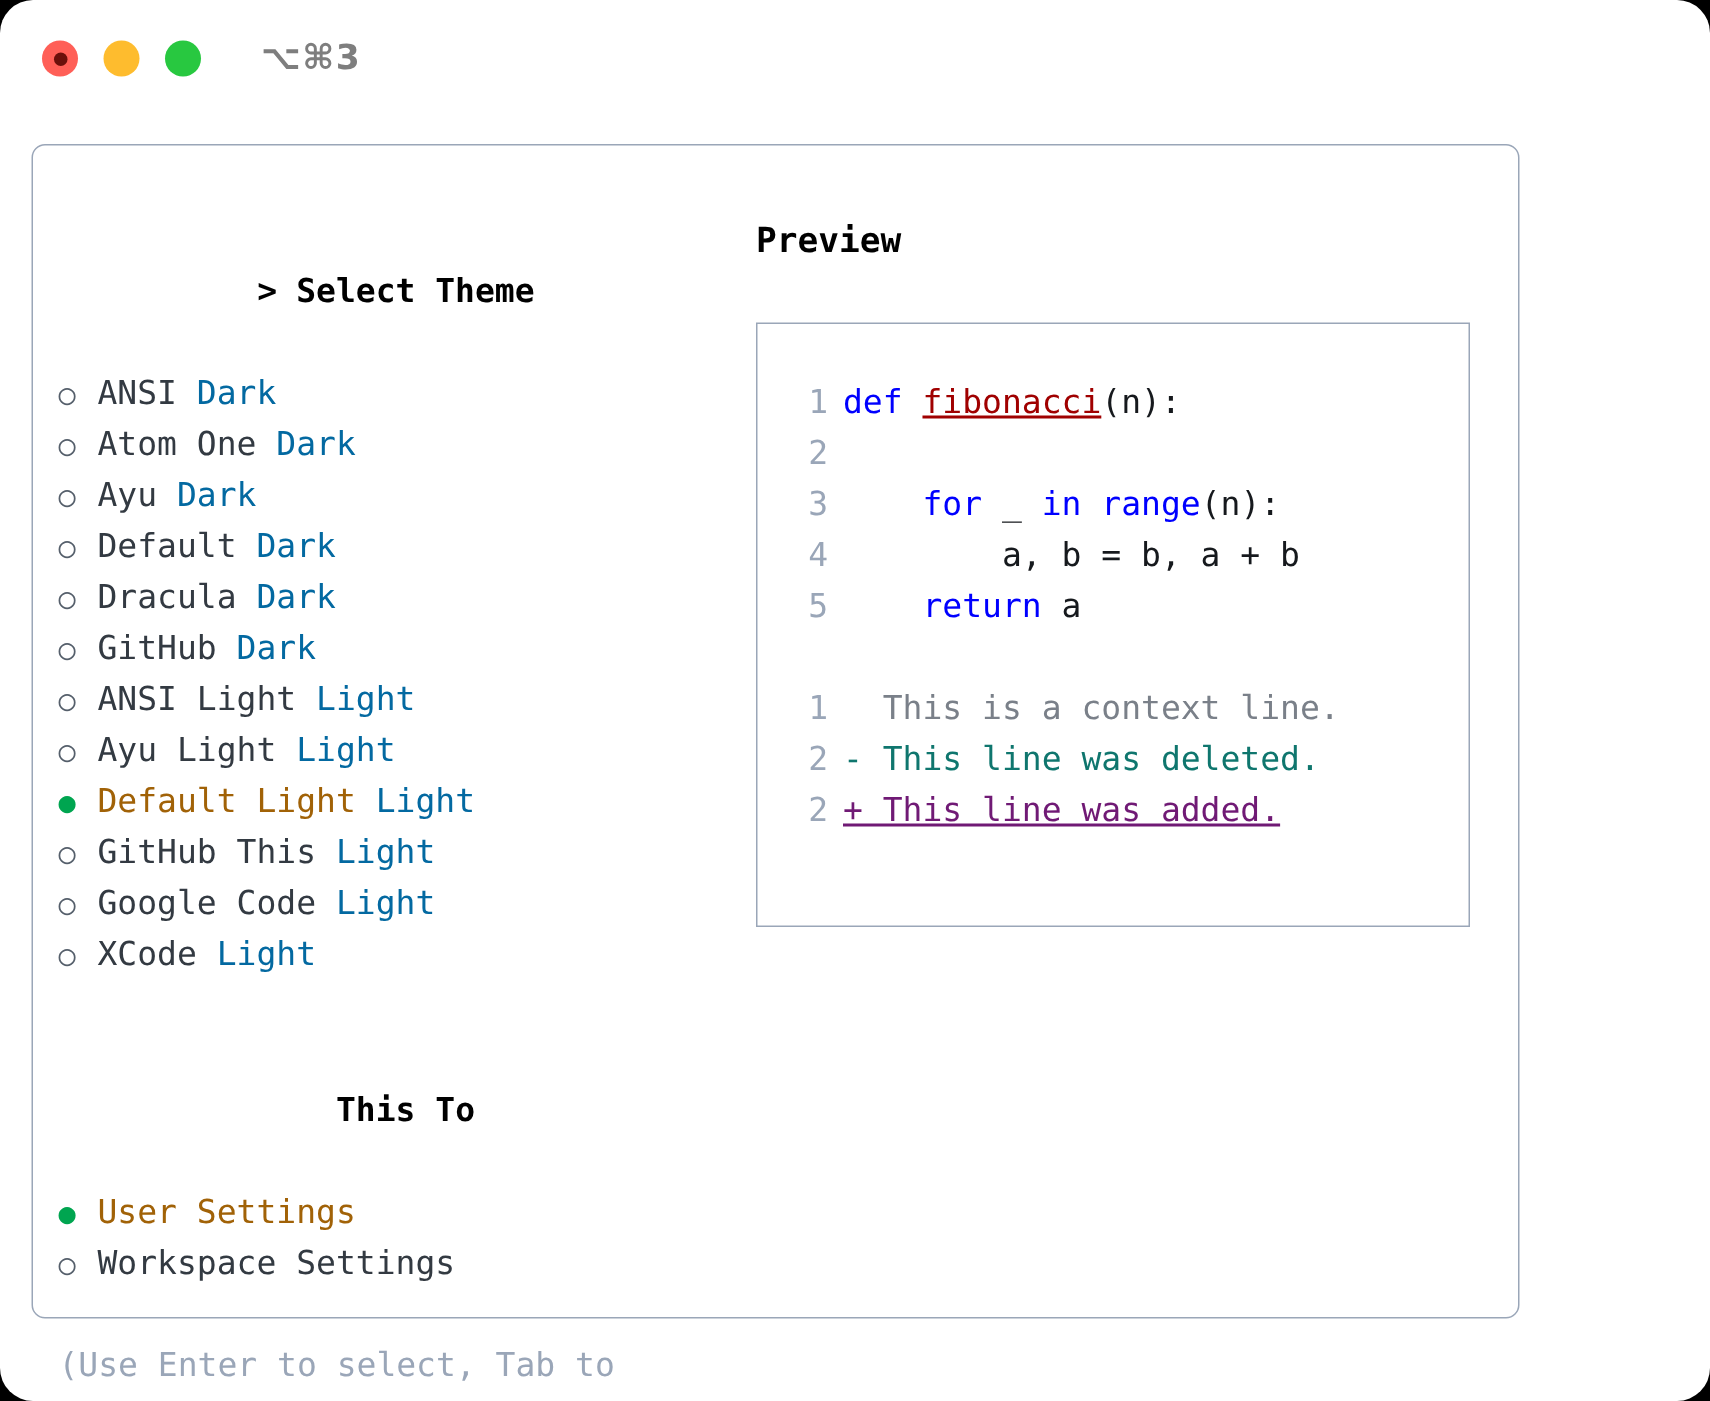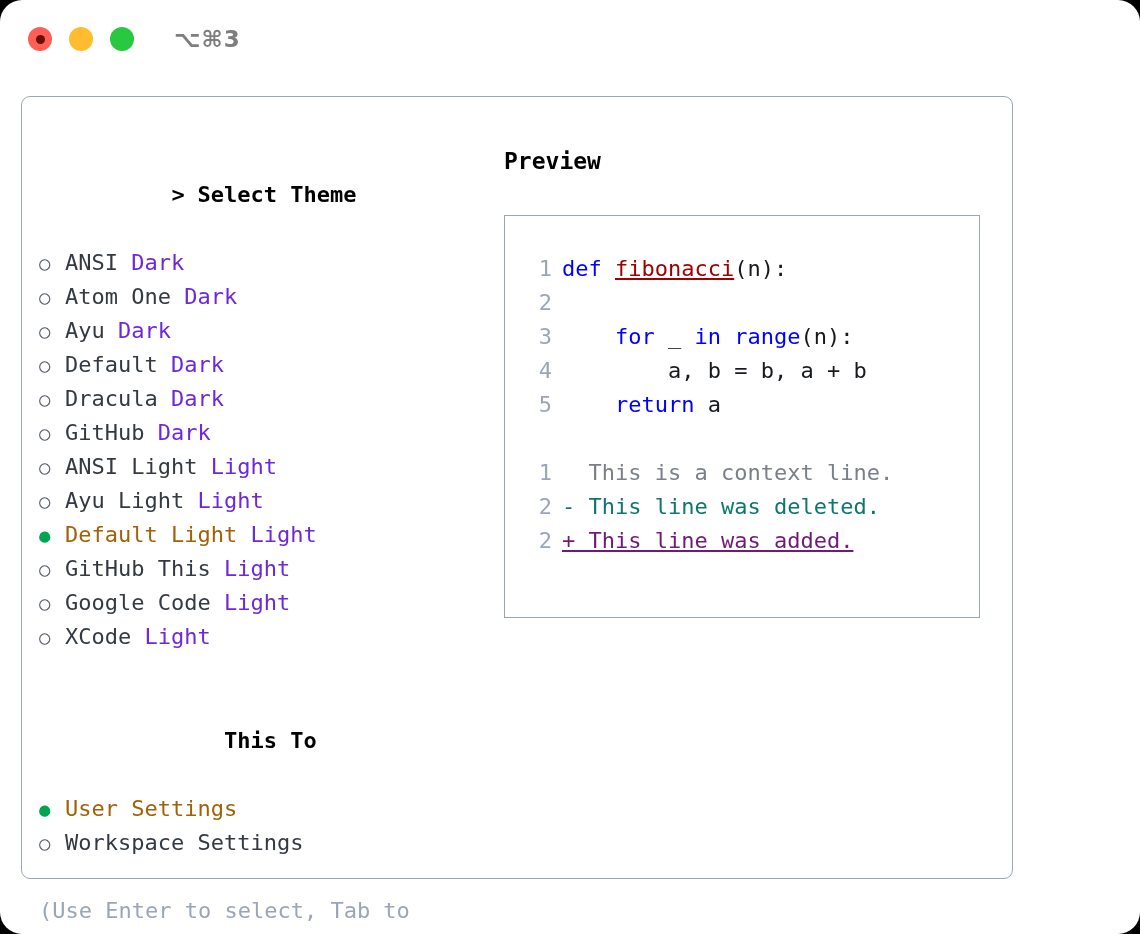--- a/index.html
+++ b/index.html
@@ -93,21 +93,21 @@
   .bullet {
     display: inline-block;
     width: 26px;
     flex: none;
     color: #555f6b;
     font-size: 19px;
   }
   .opt-row.selected .bullet { color: #00a550; }
   .opt-label { color: #333a42; }
   .opt-row.selected .opt-label { color: #a16207; }
-  .opt-badge { color: #6d28d9; }
+  .opt-badge { color: #0369a1; }
   .opt-badge::before { content: " "; }
 
   .apply-block { margin-top: 36px; }
 
   .hint {
     margin-top: 34px;
     font-size: 22px;
     line-height: 34px;
     color: #9aa6b8;
     width: 410px;

